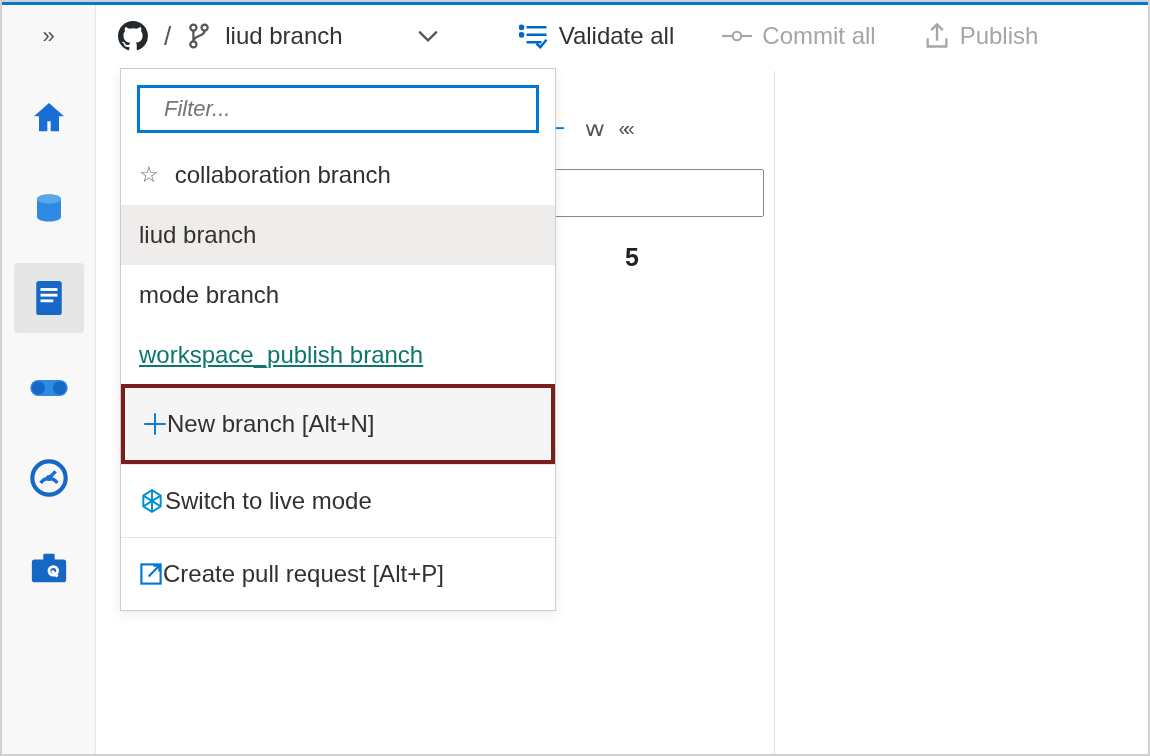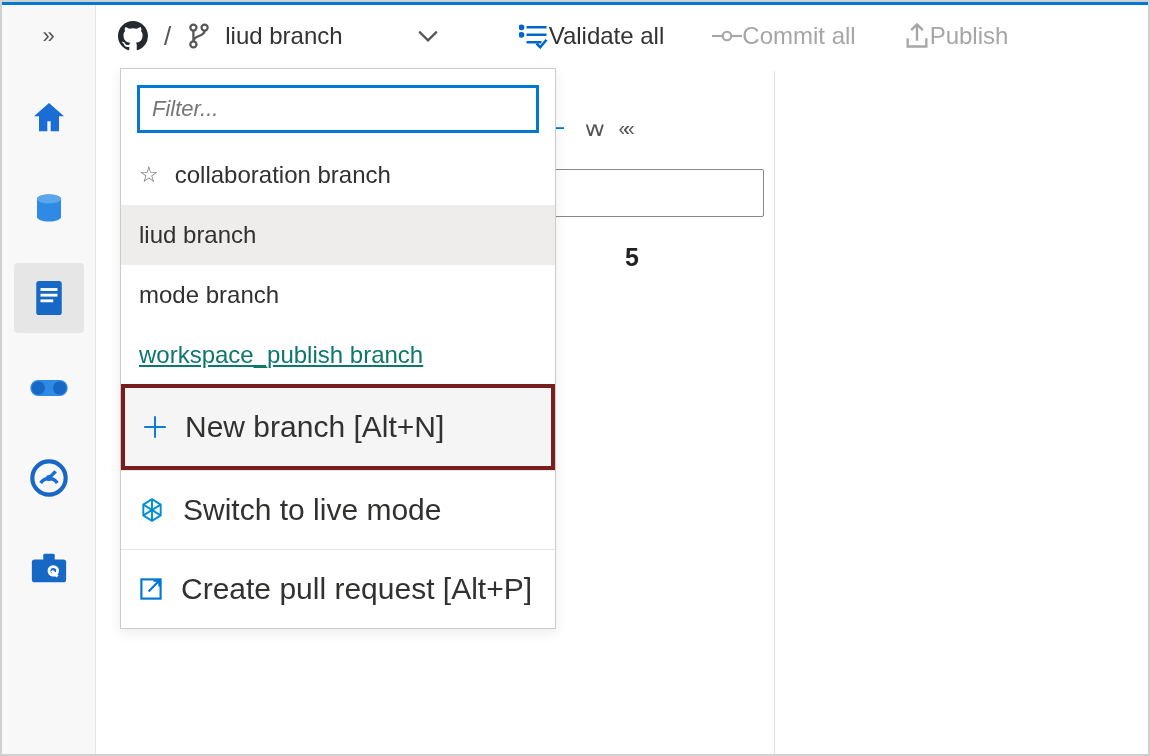--- a/index.html
+++ b/index.html
@@ -6,34 +6,34 @@
 body { width: 1150px; height: 756px; background: #fff; border: 2px solid #d0d0d0; position: relative; overflow: hidden; }
 .topbar-accent { height: 3px; background: #0078d4; width: 100%; }
 .left-rail { position: absolute; top: 3px; left: 0; bottom: 0; width: 94px; background: #f8f8f8; border-right: 1px solid #e5e5e5; display: flex; flex-direction: column; align-items: center; padding-top: 10px; }
 .left-rail .collapse { font-size: 22px; color: #555; margin: 8px 0 24px; cursor: pointer; }
 .rail-item { width: 70px; height: 70px; display: flex; align-items: center; justify-content: center; margin: 10px 0; cursor: pointer; border-radius: 4px; }
 .rail-item.active { background: #e6e6e6; }
 .toolbar { position: absolute; top: 3px; left: 94px; right: 0; height: 62px; display: flex; align-items: center; padding: 0 22px; gap: 10px; }
 .toolbar .sep { color: #555; font-size: 26px; margin: 0 6px; }
 .branch-sel { display: flex; align-items: center; gap: 14px; font-size: 24px; color: #333; cursor: pointer; }
 .toolbar-gap { flex: 0 0 60px; }
-.tb-btn { display: flex; align-items: center; font-size: 24px; cursor: pointer; }
+.tb-btn { display: flex; align-items: center; gap: 10px; font-size: 24px; cursor: pointer; }
 .tb-btn.primary { color: #323130; }
 .tb-btn.disabled { color: #a6a6a6; justify-content: center; }
 .content-bg { position: absolute; top: 65px; left: 94px; right: 0; bottom: 0; }
 .mini-icons { position: absolute; top: 46px; left: 454px; display: flex; gap: 18px; align-items: center; color: #555; font-size: 20px; }
 .inputline { position: absolute; top: 102px; left: 454px; width: 214px; height: 48px; border: 1px solid #888; border-radius: 2px; }
 .five { position: absolute; top: 176px; left: 529px; font-size: 25px; font-weight: 600; color: #222; }
 .vline { position: absolute; top: 4px; left: 678px; bottom: 0; width: 1px; background: #e0e0e0; }
 .dropdown { position: absolute; top: 66px; left: 118px; width: 436px; background: #fff; border: 1px solid #ccc; box-shadow: 0 4px 12px rgba(0,0,0,0.08); }
-.dd-filter { margin: 16px 16px 12px; height: 48px; border: 3px solid #0078d4; padding: 0 12px; font-size: 22px; font-style: italic; color: #888; outline: none; width: calc(100% - 32px); }
+.dd-filter { margin: 16px 16px 12px; height: 48px; border: 3px solid #0078d4; padding: 0 24px; font-size: 22px; font-style: italic; color: #888; outline: none; width: calc(100% - 32px); }
 .dd-item { padding: 16px 18px; font-size: 24px; color: #323130; display: flex; align-items: center; gap: 16px; cursor: pointer; }
 .dd-item.selected { background: #efedeb; }
 .dd-item.muted { color: #0f766e; text-decoration: underline; }
-.dd-action { padding: 22px 18px; font-size: 30px; color: #323130; display: flex; align-items: center; gap: 18px; border-top: 1px solid #e5e5e5; cursor: pointer; }
+.dd-action { padding: 22px 18px; font-size: 24px; color: #323130; display: flex; align-items: center; border-top: 1px solid #e5e5e5; cursor: pointer; }
 .dd-action.highlight { border: 4px solid #7a1d1d; border-top: 4px solid #7a1d1d; margin-top: -1px; background: #f5f5f5; }
 .star { font-size: 22px; color: #666; }
 svg { display: block; }
 </style>
 </head>
 <body>
 
 <div class="topbar-accent"></div>
 
 <div class="left-rail">

